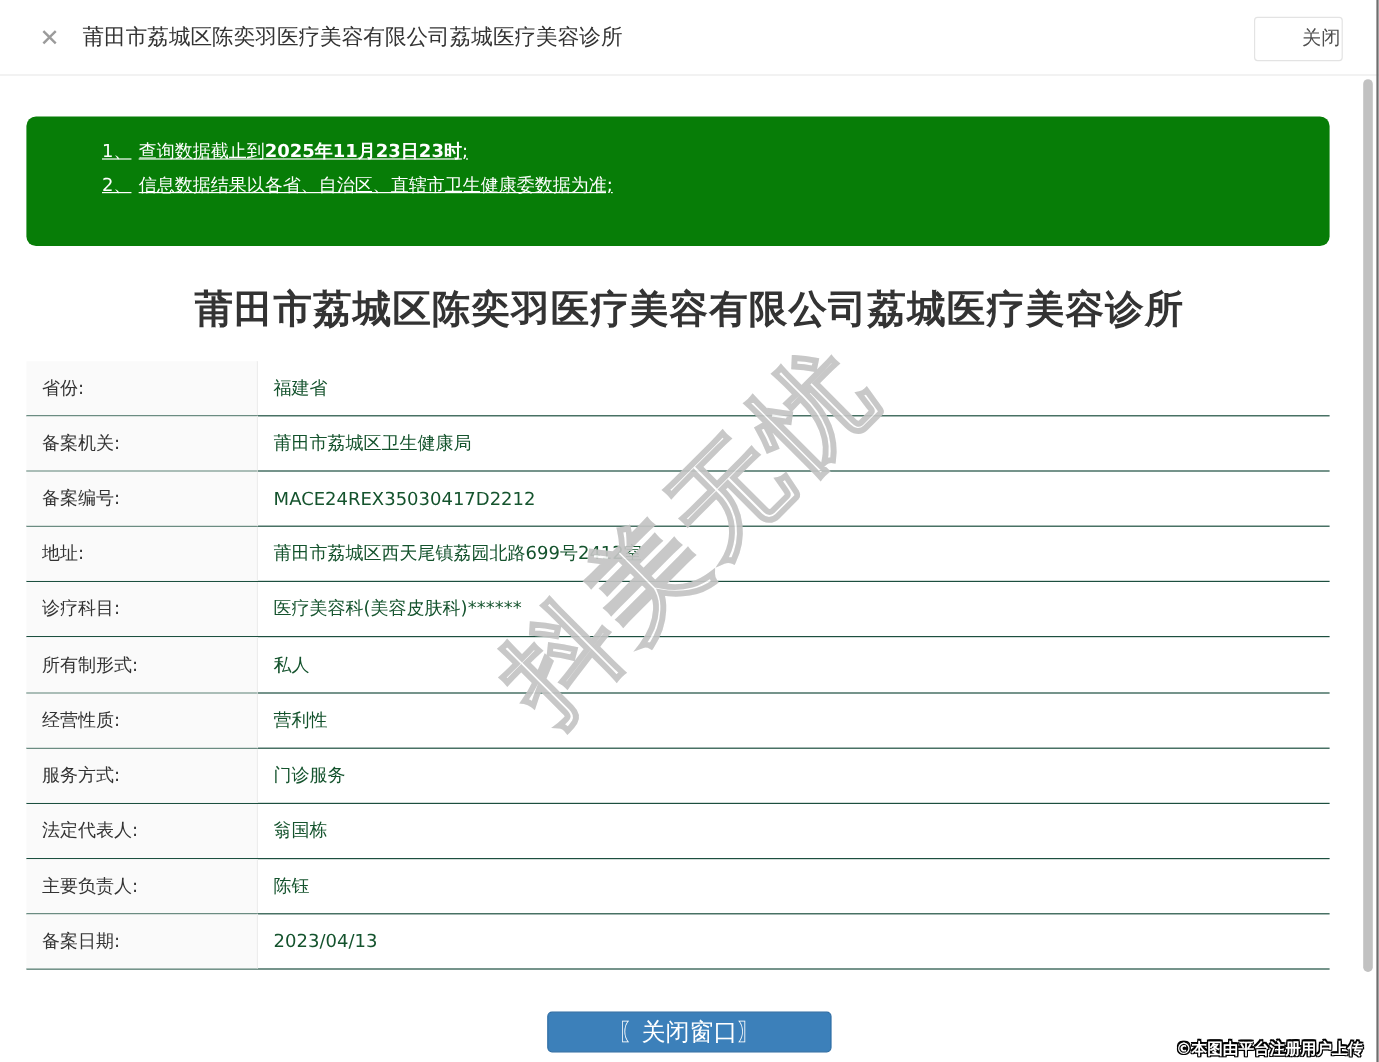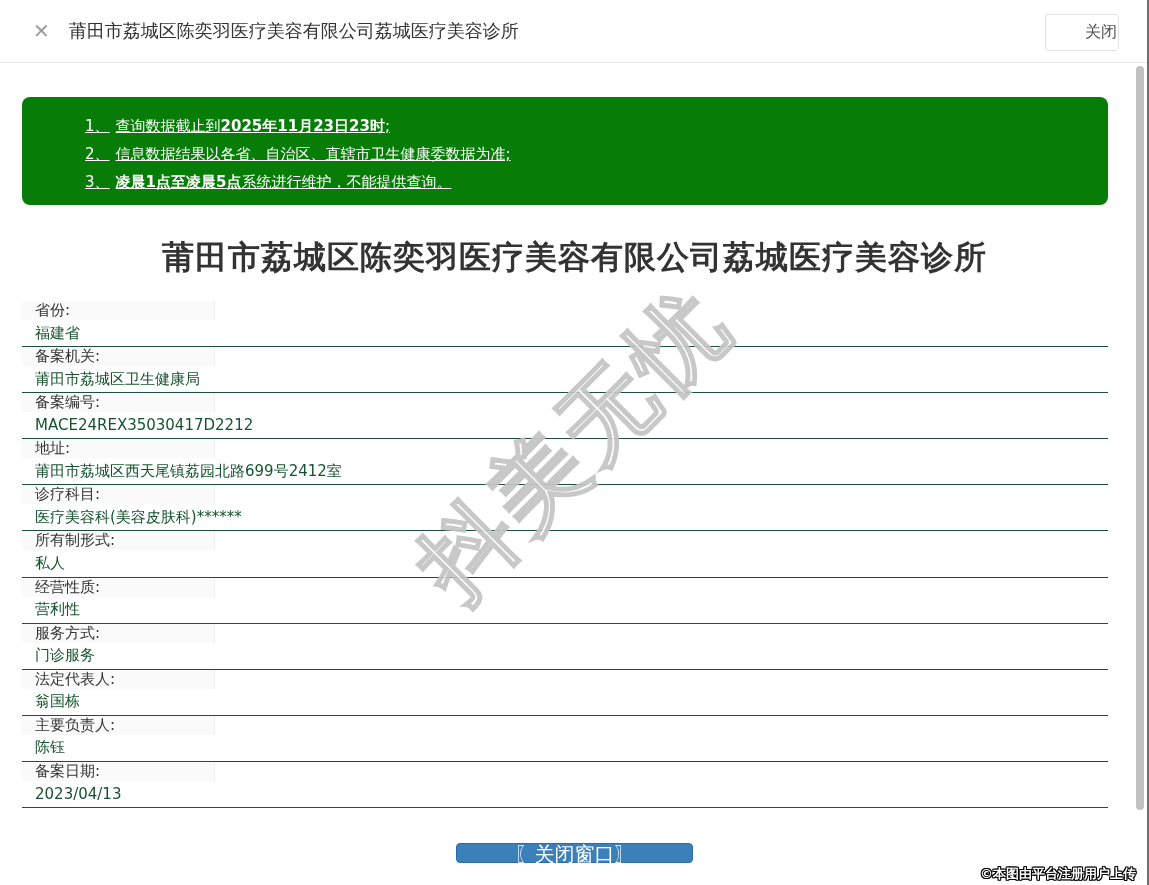--- a/index.html
+++ b/index.html
@@ -75,21 +75,20 @@
   
   .info-table {
     margin: 21px 27px 0 22px;
     width: 1086px;
   }
   .row {
     display: flex;
     height: 46.1px;
     border-bottom: 1px solid #1c4f3f;
     align-items: stretch;
-    flex-direction: column;
   }
   .cell-label {
     width: 193px;
     background: #fafafa;
     border-right: 1px solid #ededed;
     padding-left: 13px;
     display: flex;
     align-items: center;
     font-size: 15px;
     color: #333;
@@ -104,21 +103,21 @@
   }
 
   
   .btn-wrap {
     margin-top: 35px;
     width: 1149px;
     display: flex;
     justify-content: center;
   }
   .close-window-btn {
-    width: 237px; height: 20px;
+    width: 237px; height: 34px;
     background: #3c80ba;
     border: 1px solid #2e6da4;
     border-radius: 4px;
     color: #fff;
     font-size: 20px;
     line-height: 1;
     font-family: inherit;
     cursor: pointer;
   }
 
@@ -173,21 +172,20 @@
 <div class="header">
   <span class="close-x">✕</span>
   <span class="header-title">莆田市荔城区陈奕羽医疗美容有限公司荔城医疗美容诊所</span>
   <button class="header-close-btn">关闭</button>
 </div>
 
 <div class="notice">
   <div>
       <div class="notice-item"><span class="notice-num">1、</span><span>查询数据截止到</span><b>2025年11月23日23时</b><span>;</span></div>
       <div class="notice-item"><span class="notice-num">2、</span><span>信息数据结果以各省、自治区、直辖市卫生健康委数据为准;</span></div>
-      <div class="notice-item"><span class="notice-num">3、</span><b>凌晨1点至凌晨5点</b><span>系统进行维护，不能提供查询。</span></div>
     </div>
 </div>
 
 <div class="page-title">莆田市荔城区陈奕羽医疗美容有限公司荔城医疗美容诊所</div>
 
 <div class="info-table">
     <div class="row">
       <div class="cell-label">省份:</div>
       <div class="cell-value">福建省</div>
     </div>

